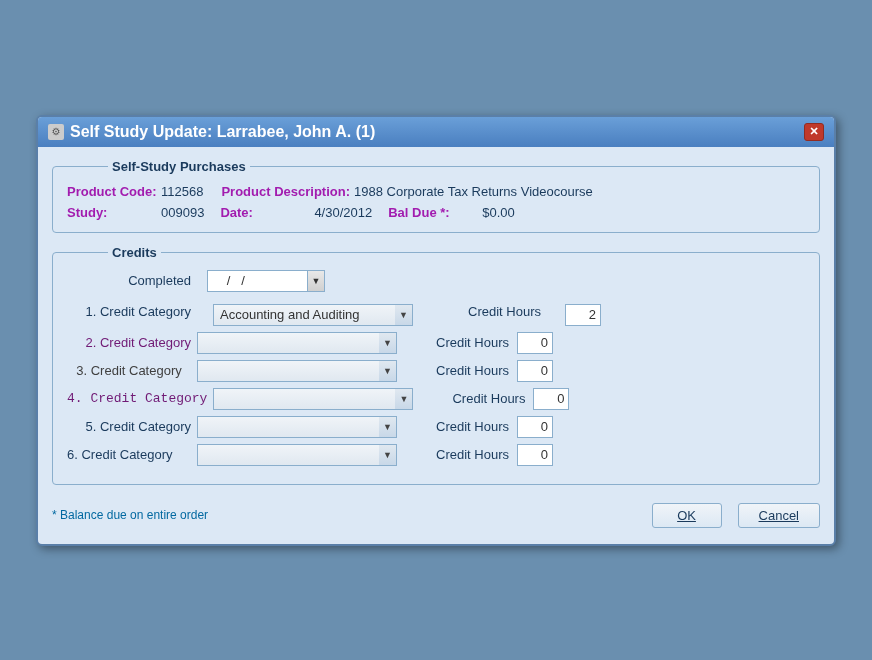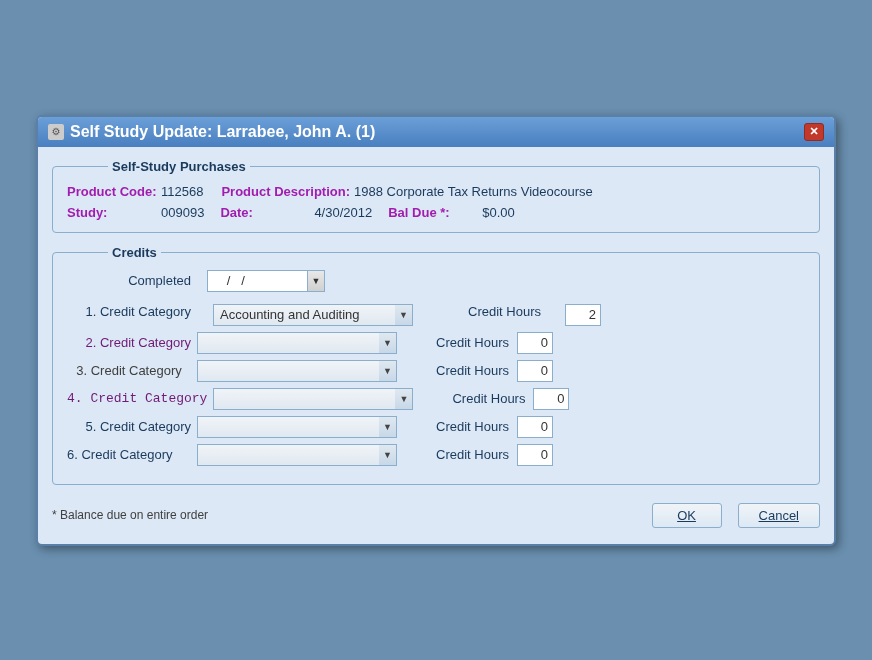--- a/index.html
+++ b/index.html
@@ -149,21 +149,21 @@
     }
 
     .footer-row {
       display: flex;
       align-items: center;
       padding: 6px 0 2px;
       gap: 16px;
     }
 
     .footer-note {
-      color: #404040;
+      color: #0369a1;
       font-size: 12px;
       flex: 1;
     }
 
     .btn {
       background: linear-gradient(to bottom, #f0f4f8, #dce8f4);
       border: 1px solid #8aaecc;
       border-radius: 3px;
       padding: 4px 20px;
       cursor: pointer;

